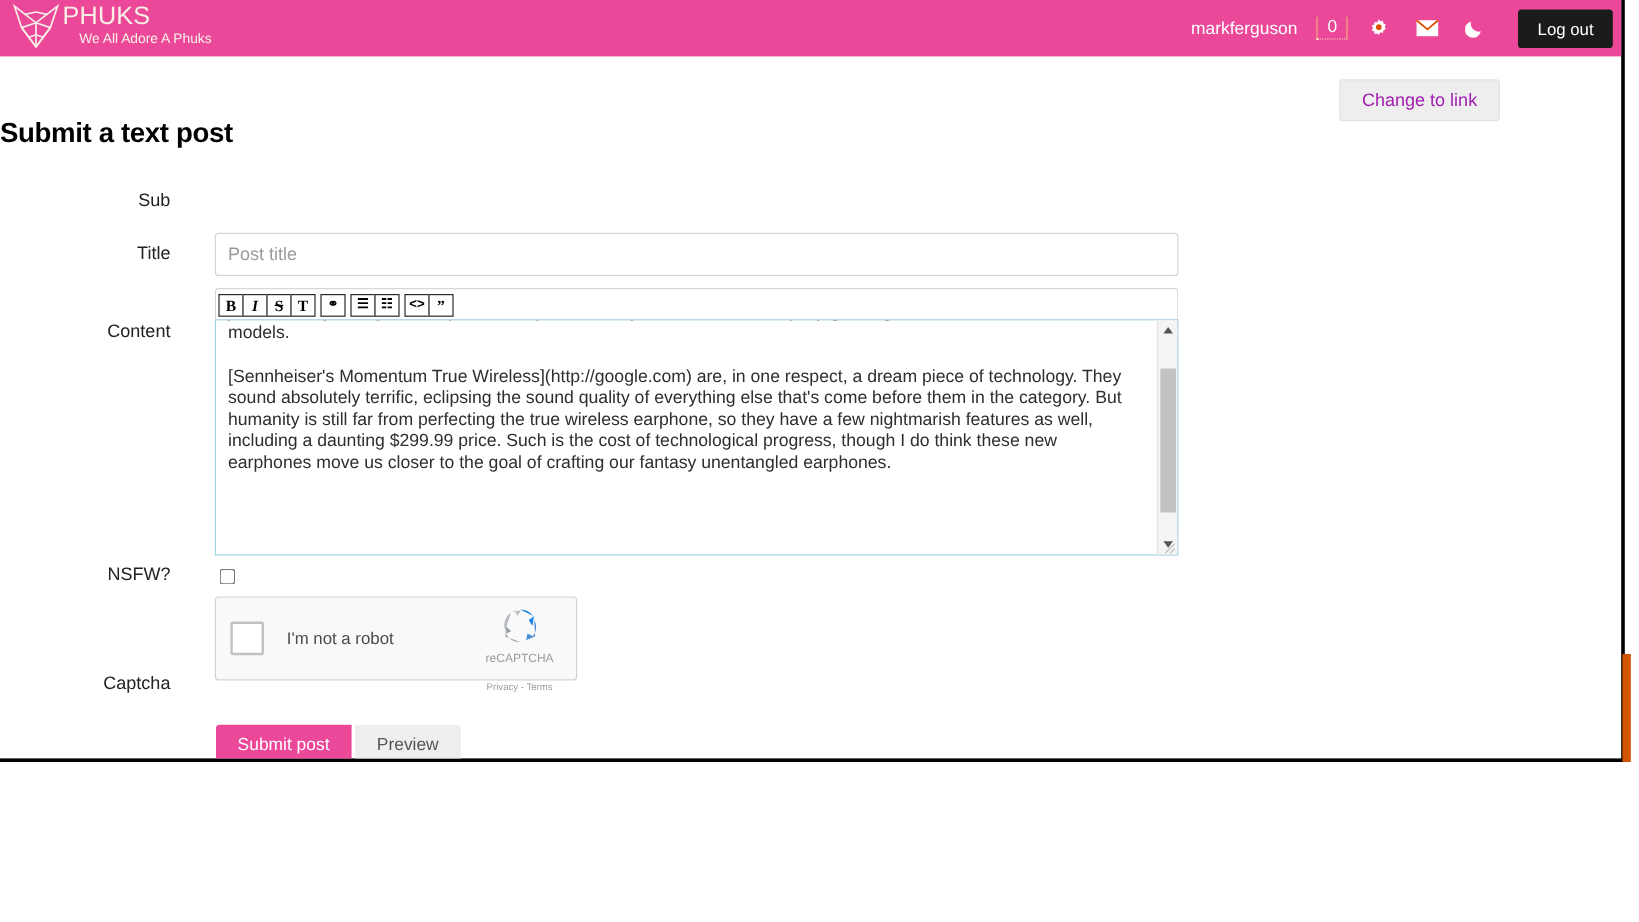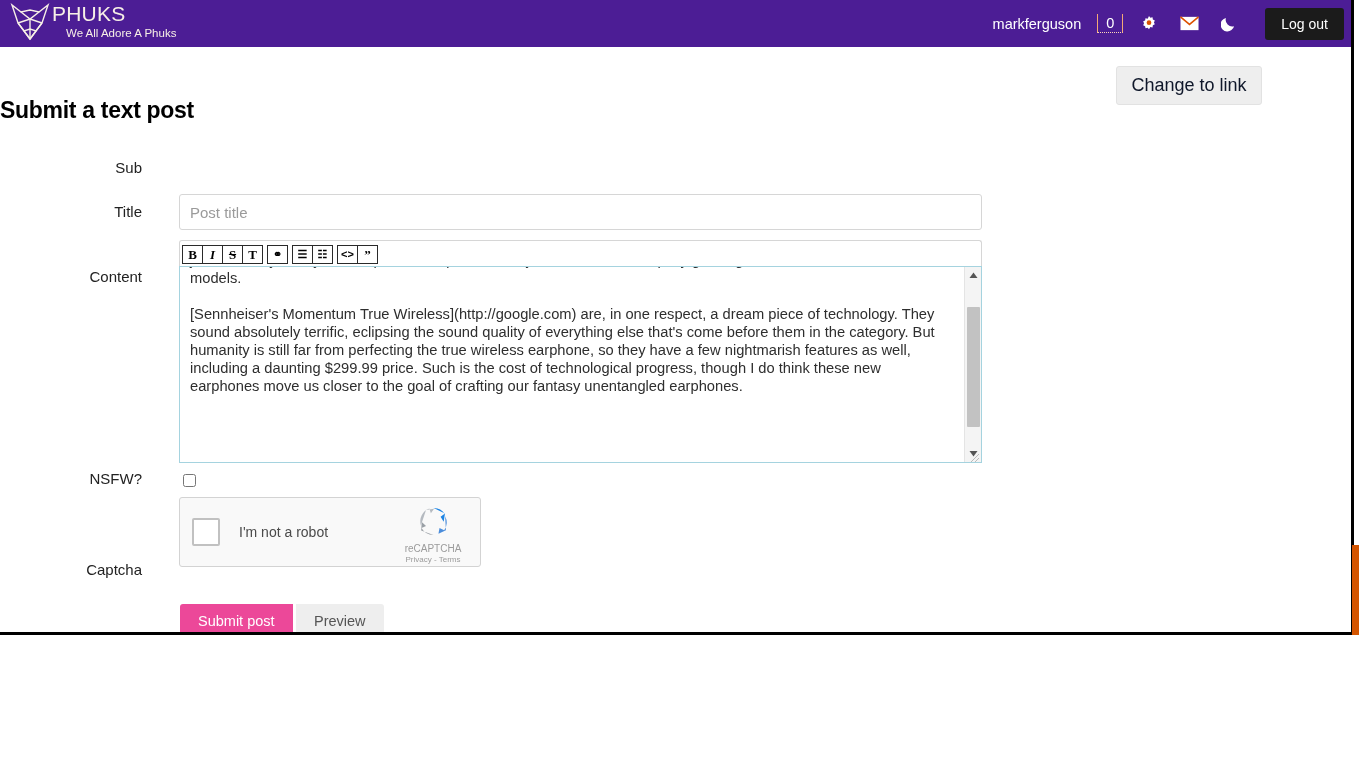--- a/index.html
+++ b/index.html
@@ -28,21 +28,21 @@
     width: 1366px; height: 768px;
     background: #ffffff;
   }
 
   
   #header {
     position: absolute;
     left: 0; top: 0;
     width: 1354px;
     height: 47px;
-    background: #4c1d95;
+    background: #ec4899;
     display: flex;
     align-items: center;
     justify-content: space-between;
   }
   .brand {
     display: flex;
     align-items: flex-start;
     padding-left: 8px;
     height: 47px;
   }
@@ -104,26 +104,26 @@
     font-family: "Liberation Sans", sans-serif;
   }
 
   
   #change-link-wrap {
     position: absolute;
     left: 1116px; top: 66px;
     width: 134px;
   }
   .change-link-btn {
-    width: 146px;
+    width: 134px;
     background: #eeeeee;
     border: 1px solid #e2e2e2;
     border-radius: 3px;
-    color: #0f172a;
-    font-size: 18px;
+    color: #a21caf;
+    font-size: 15px;
     padding: 8px 0;
     cursor: pointer;
     font-family: "Liberation Sans", sans-serif;
   }
 
   
   #page-title {
     position: absolute;
     left: 0px; top: 82px;
     font-size: 23px;
@@ -284,21 +284,21 @@
     text-align: center;
   }
   #recaptcha-brand .rc-name {
     font-size: 10px;
     color: #9b9b9b;
     margin-top: 1px;
   }
   #recaptcha-brand .rc-links {
     font-size: 8px;
     color: #9b9b9b;
-    margin-top: 1px;
+    margin-top: 13px;
   }
   #recaptcha-brand .rc-links span { cursor: pointer; }
 
   
   #submit-btn {
     position: absolute;
     left: 180px; top: 604px;
     background: #ec4899;
     color: #ffffff;
     border: none;

